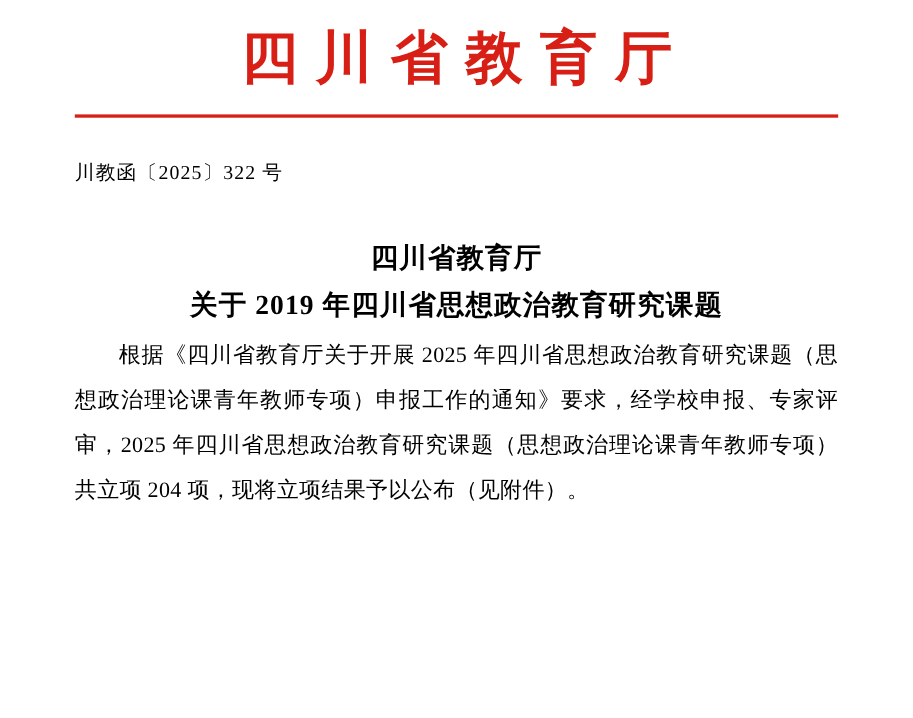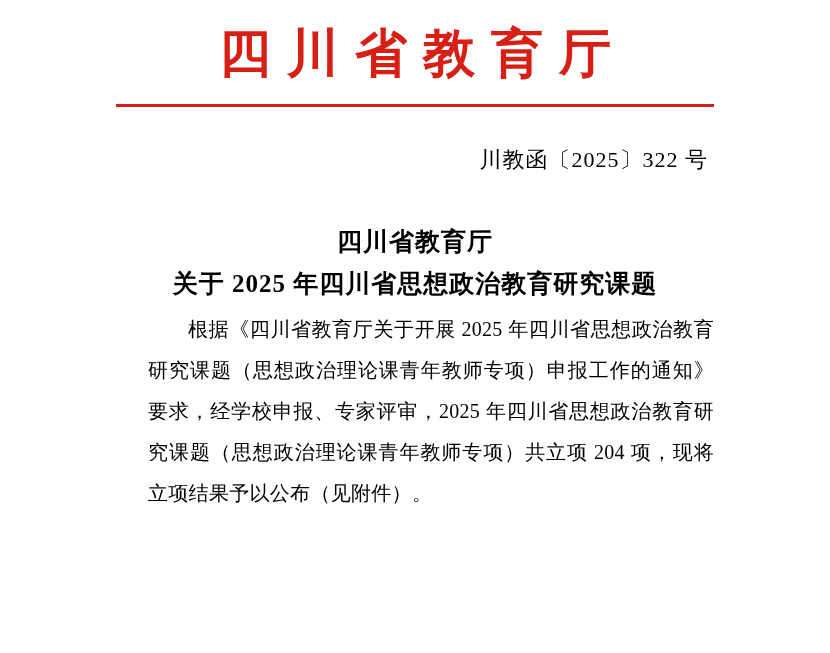--- a/index.html
+++ b/index.html
@@ -12,21 +12,21 @@
     background: #ffffff;
     font-family: "Liberation Serif", "DejaVu Serif", serif;
     color: #000000;
     overflow: hidden;
   }
   .page {
     position: relative;
     width: 830px;
     height: 653px;
     box-sizing: border-box;
-    padding: 0 116px;
+    padding: 0 68px;
   }
   .letterhead {
     text-align: center;
     padding-top: 22px;
   }
   .letterhead-title {
     color: #d71f15;
     font-family: "DejaVu Serif", "Liberation Serif", serif;
     font-weight: bold;
     font-size: 52px;
@@ -36,22 +36,22 @@
     text-indent: 16px;
   }
   .red-rule {
     margin-top: 20px;
     height: 3px;
     background: #d71f15;
     width: 100%;
   }
   .doc-number {
     margin-top: 38px;
-    text-align: right;
-    font-size: 22px;
+    text-align: left;
+    font-size: 18px;
     letter-spacing: 1px;
     padding-right: 6px;
   }
   .doc-title {
     margin-top: 46px;
     text-align: center;
     font-weight: bold;
     font-size: 25px;
     line-height: 42px;
     letter-spacing: 1px;
@@ -66,42 +66,41 @@
     line-height: 38px;
     letter-spacing: 0.5px;
   }
   .body-text {
     margin-top: 4px;
     font-size: 20px;
     line-height: 41px;
     letter-spacing: 0.3px;
     text-align: justify;
     text-justify: inter-ideograph;
-    margin-left: 32px;
   }
   .body-text p {
     margin: 0;
     text-indent: 2em;
   }
 </style>
 </head>
 <body>
 
 <div class="page">
 
   <div class="letterhead">
     <div class="letterhead-title">四川省教育厅</div>
     <div class="red-rule"></div>
   </div>
 
   <div class="doc-number">川教函〔2025〕322 号</div>
 
   <div class="doc-title">
     <span class="line">四川省教育厅</span>
-    <span class="line">关于 2025 年四川省思想政治教育研究课题</span>
+    <span class="line">关于 2019 年四川省思想政治教育研究课题</span>
   </div>
 
 
   <div class="body-text">
     <p>根据《四川省教育厅关于开展 2025 年四川省思想政治教育研究课题（思想政治理论课青年教师专项）申报工作的通知》要求，经学校申报、专家评审，2025 年四川省思想政治教育研究课题（思想政治理论课青年教师专项）共立项 204 项，现将立项结果予以公布（见附件）。</p>
   </div>
 
 </div>
 
 </body></html>

